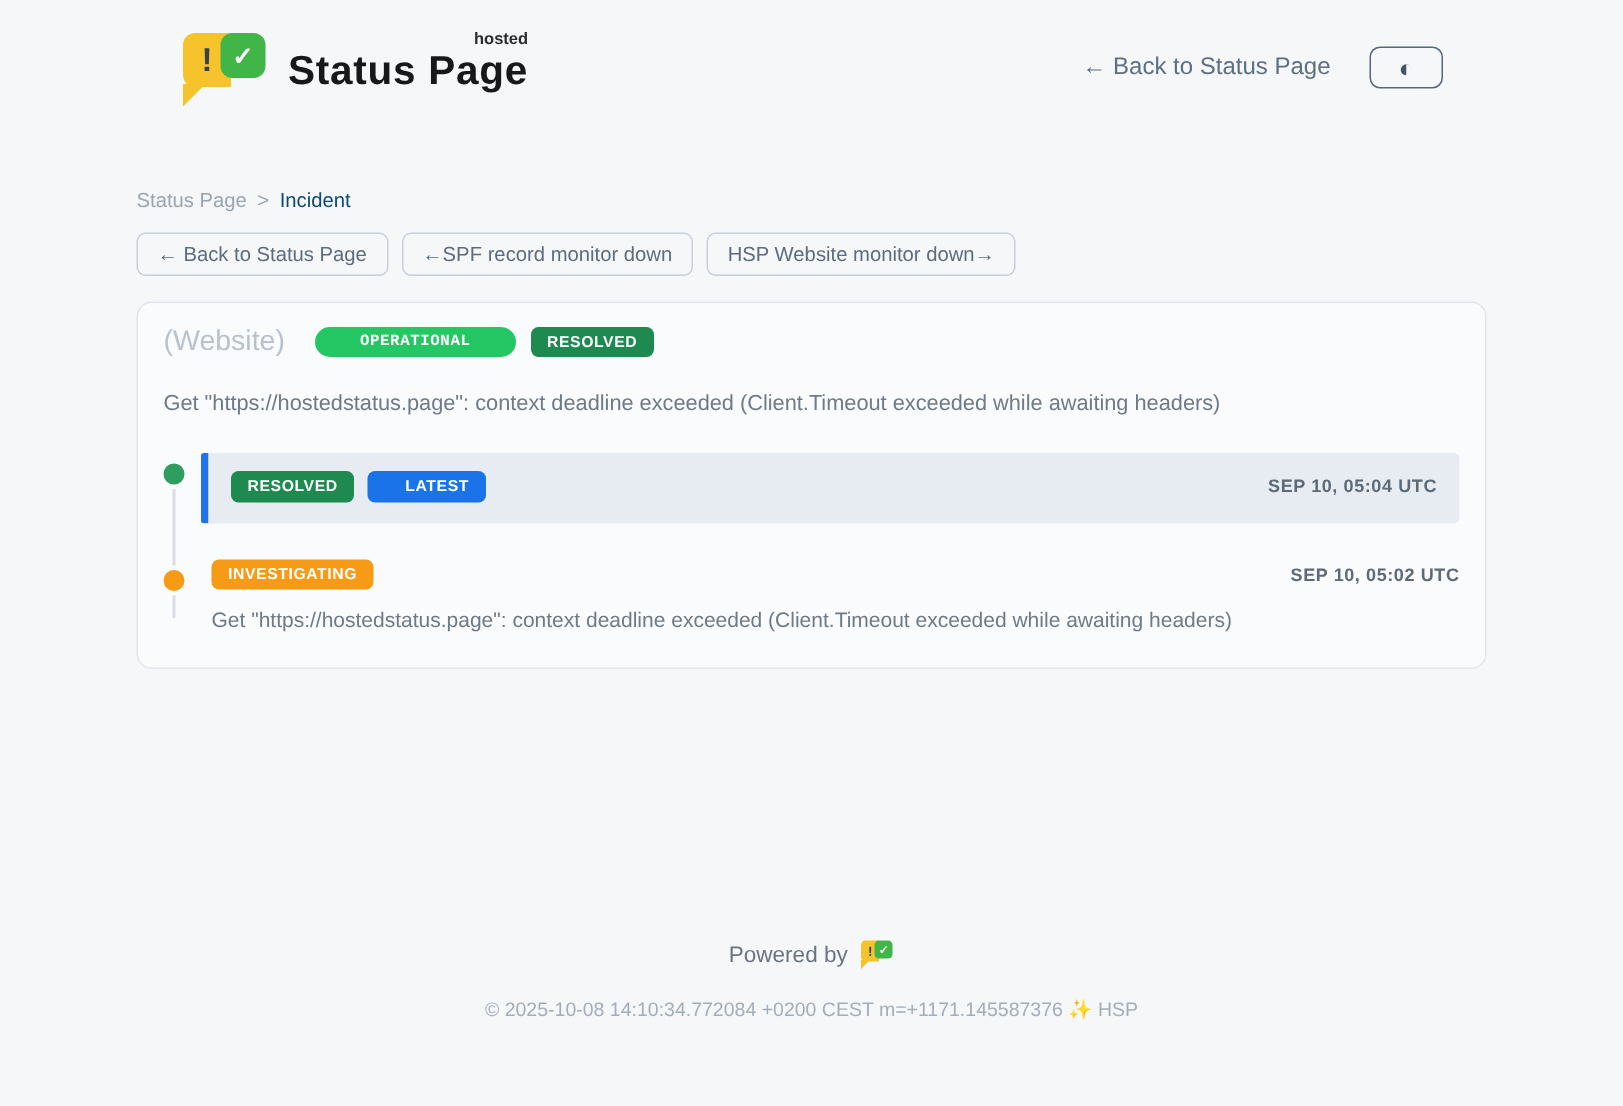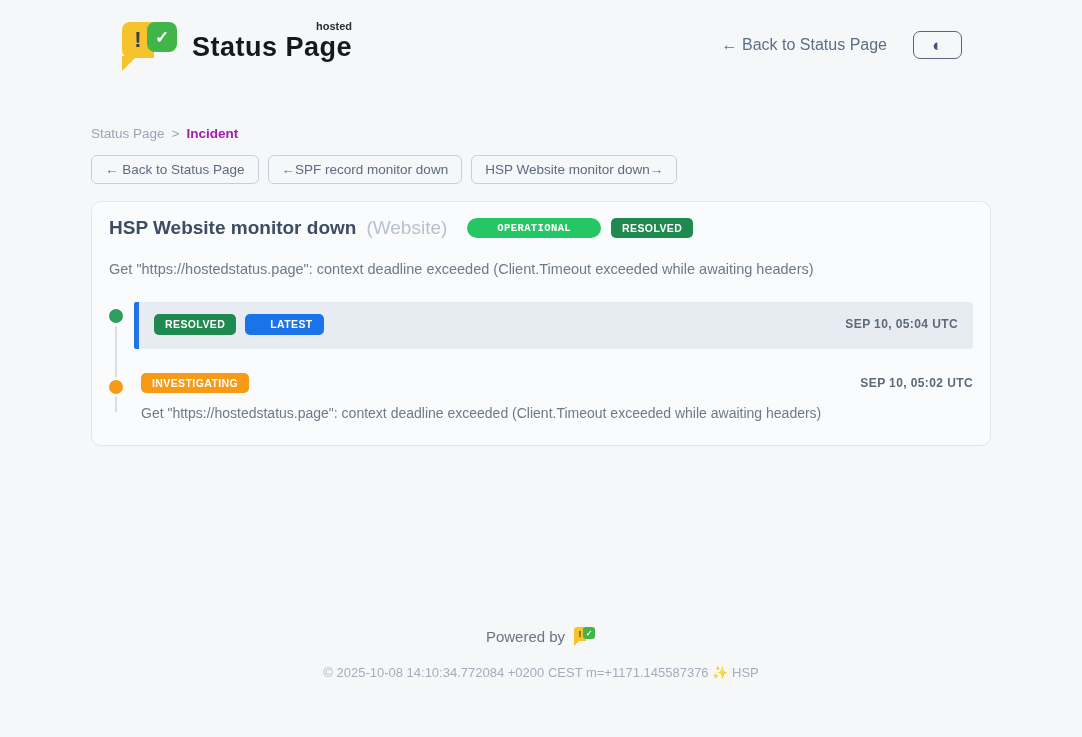--- a/index.html
+++ b/index.html
@@ -43,21 +43,21 @@
     background: transparent; border: 1.6px solid #55667e; border-radius: 7px;
     width: 49px; height: 28px; display: flex; align-items: center; justify-content: center;
     cursor: pointer; color: #42536b; font-size: 17px; line-height: 1;
   }
 
   
   .main { width: 900px; margin: 0 auto; }
   .breadcrumb { margin-top: 50px; font-size: 13.5px; color: #99a5b2; }
   .breadcrumb .crumb-root { color: #99a5b2; cursor: pointer; }
   .breadcrumb .crumb-sep { margin: 0 7px; color: #99a5b2; }
-  .breadcrumb .crumb-current { color: #a21caf; font-weight: 700; }
+  .breadcrumb .crumb-current { color: #0c4a6e; font-weight: 400; }
 
   .title-row { display: flex; align-items: center; justify-content: space-between; margin-top: 14px; }
   .page-title { font-size: 21px; font-weight: 700; color: #3f4d60; letter-spacing: 0.2px; }
   .nav-buttons { display: flex; gap: 9px; }
   .nav-btn {
     background: transparent; border: 1px solid #c6cfda; border-radius: 6px;
     color: #5b6b80; font-size: 13.5px; font-family: "Liberation Sans", sans-serif;
     padding: 6px 13px; cursor: pointer; white-space: nowrap;
   }
 
@@ -158,21 +158,20 @@
   <div class="title-row">
     <div class="nav-buttons">
       <button class="nav-btn">← Back to Status Page</button>
       <button class="nav-btn">←SPF record monitor down</button>
       <button class="nav-btn">HSP Website monitor down→</button>
     </div>
   </div>
 
   <section class="incident-card">
     <div class="card-title-row">
-      <span class="incident-title">HSP Website monitor down</span>
       <span class="incident-scope">(Website)</span>
       <span class="badge badge-pill bg-green-bright badge-gap">OPERATIONAL</span>
       <span class="badge bg-green-dark">RESOLVED</span>
     </div>
 
 
     <p class="incident-description">Get "https://hostedstatus.page": context deadline exceeded (Client.Timeout exceeded while awaiting headers)</p>
 
     <div class="timeline">
       <div class="tl-line"></div>

